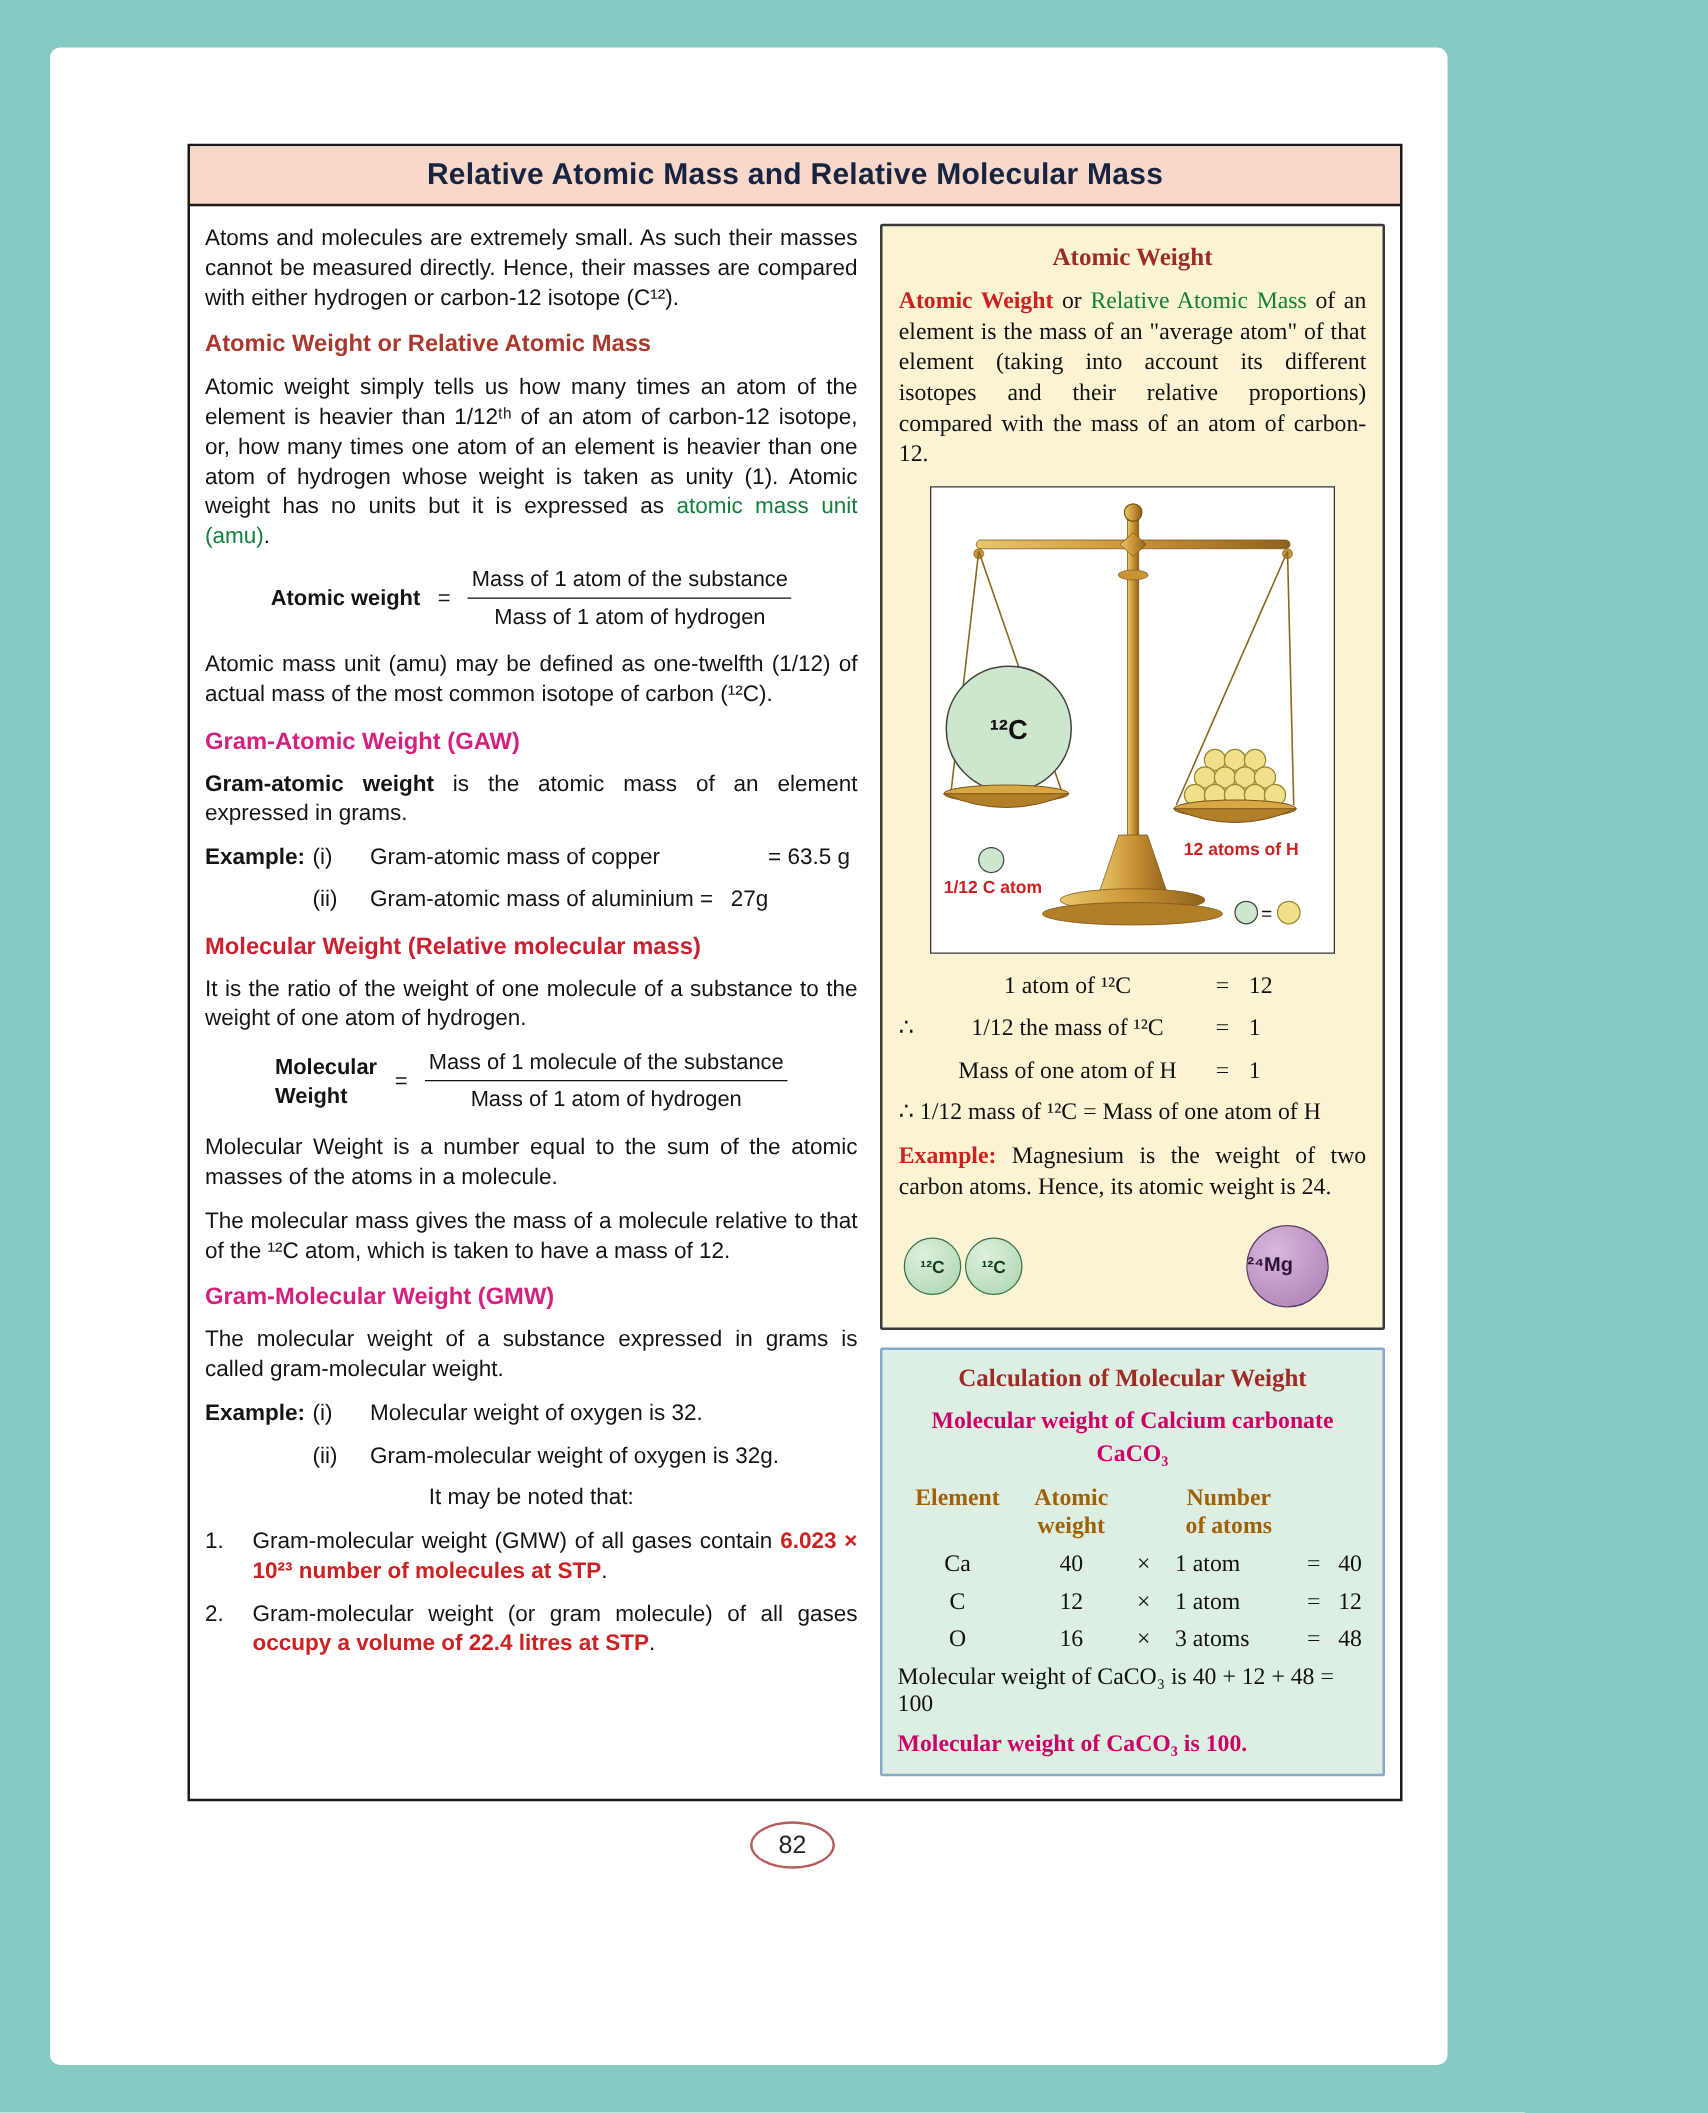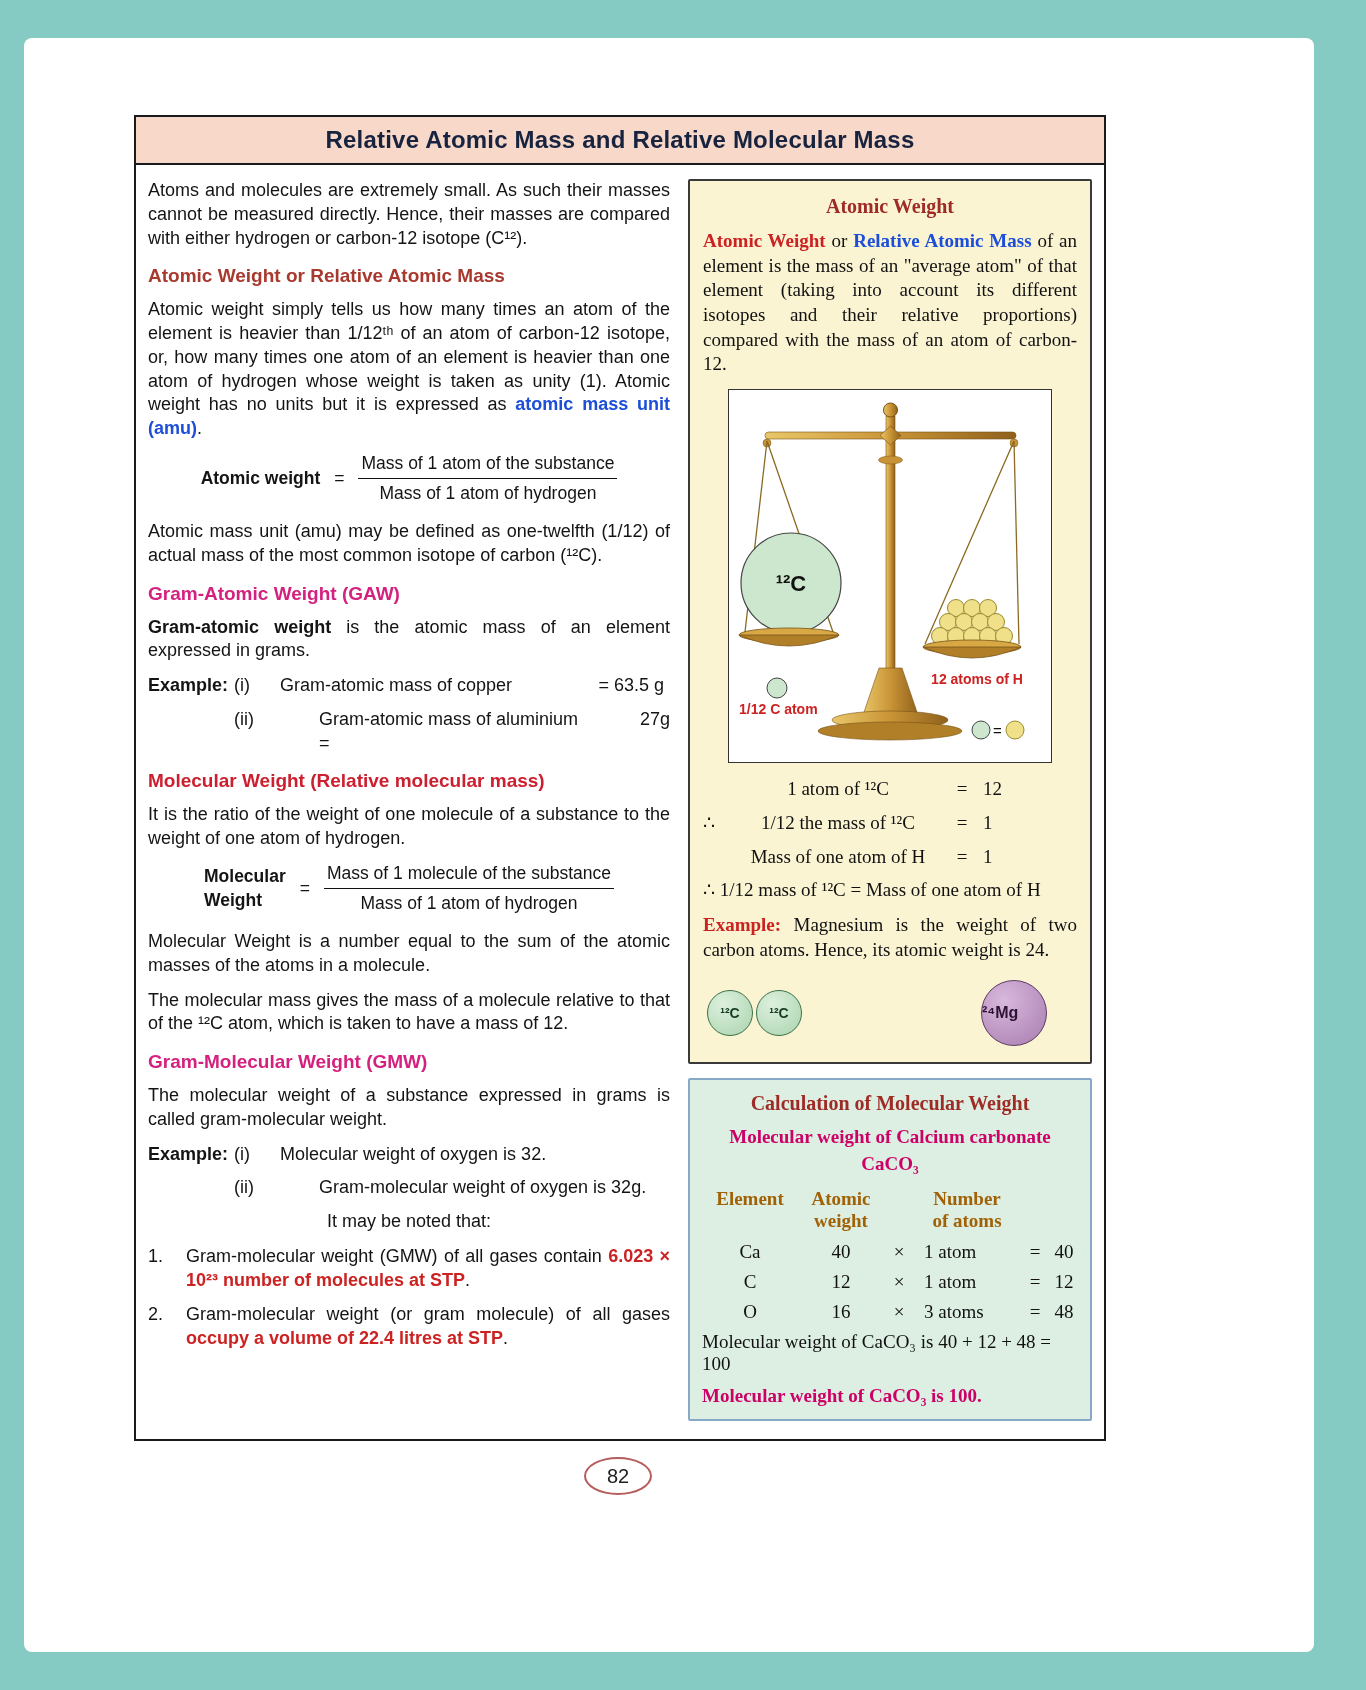--- a/index.html
+++ b/index.html
@@ -4,22 +4,22 @@
 <style>
   * { box-sizing: border-box; }
   html,body { margin:0; padding:0; }
   body {
     width:1366px; height:1690px;
     background:#85cbc3;
     font-family:"Liberation Sans","DejaVu Sans",sans-serif;
     position:relative;
   }
   .page {
-    position:absolute; left:24px; top:38px;
-    width:1290px; height:1614px;
+    position:absolute; left:40px; top:38px;
+    width:1118px; height:1614px;
     background:#ffffff; border-radius:8px;
     padding:77px 0 0 110px;
   }
   .main-box {
     width:972px;
     border:2px solid #1a1a1a;
     background:#ffffff;
   }
   .title-bar {
     background:#f8d8c8;
@@ -38,34 +38,34 @@
     width:522px; flex:none;
     font-size:18px; line-height:1.32; color:#141414;
     text-align:justify;
   }
   .col-left p { margin:0 0 11px; }
   .h-left { font-size:19px; font-weight:bold; margin:13px 0 10px; text-align:left; }
   .h-red { color:#a8392e; }
   .h-crimson { color:#cc2030; }
   .h-mag { color:#d4217e; }
   .bold { font-weight:bold; }
-  .hl-magenta { color:#1d4ed8; font-weight:bold;margin-top:12px; }
+  .hl-magenta { color:#15803d; font-weight:normal;margin-top:12px; }
   .hl-red { color:#cc2222; font-weight:bold; }
   .formula {
     display:flex; align-items:center; justify-content:center;
     gap:14px; margin:8px 0 15px; font-size:17.5px; text-align:center;
   }
   .f-label { font-weight:bold; text-align:left; }
   .fraction { display:inline-block; }
   .fraction .num { display:block; border-bottom:1.6px solid #111; padding:0 3px 3px; }
   .fraction .den { display:block; padding-top:3px; }
   .ex-row { display:flex; margin:0 0 10px; text-align:left; }
   .ex-label { font-weight:bold; width:86px; flex:none; }
   .ex-num { width:46px; flex:none; }
-  .indent2 { padding-left:86px;gap:39px; }
+  .indent2 { padding-left:86px; }
   .ex-val { margin-left:auto; padding-right:6px; }
   .ex-val-near { margin-left:14px; }
   .note-intro { margin:4px 0 12px; text-align:center; }
   .note-row { display:flex; margin-bottom:11px; }
   .note-num { width:38px; flex:none; }
   .note-row p { margin:0; }
   
   .col-right { width:404px; flex:none; }
   .aw-box {
     background:#faf4d3; border:2px solid #3a3a3a; border-radius:2px;

